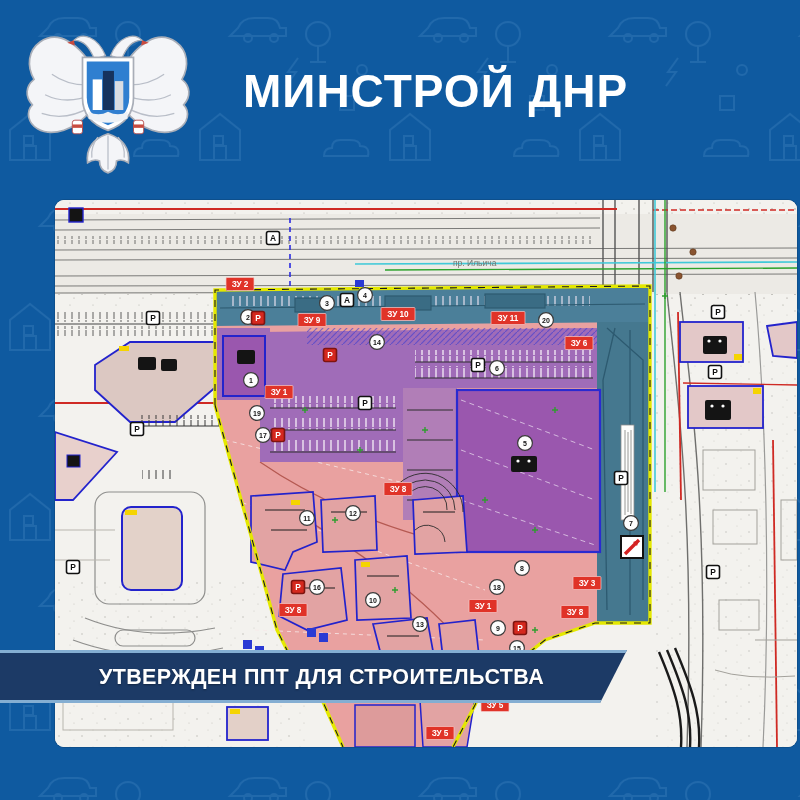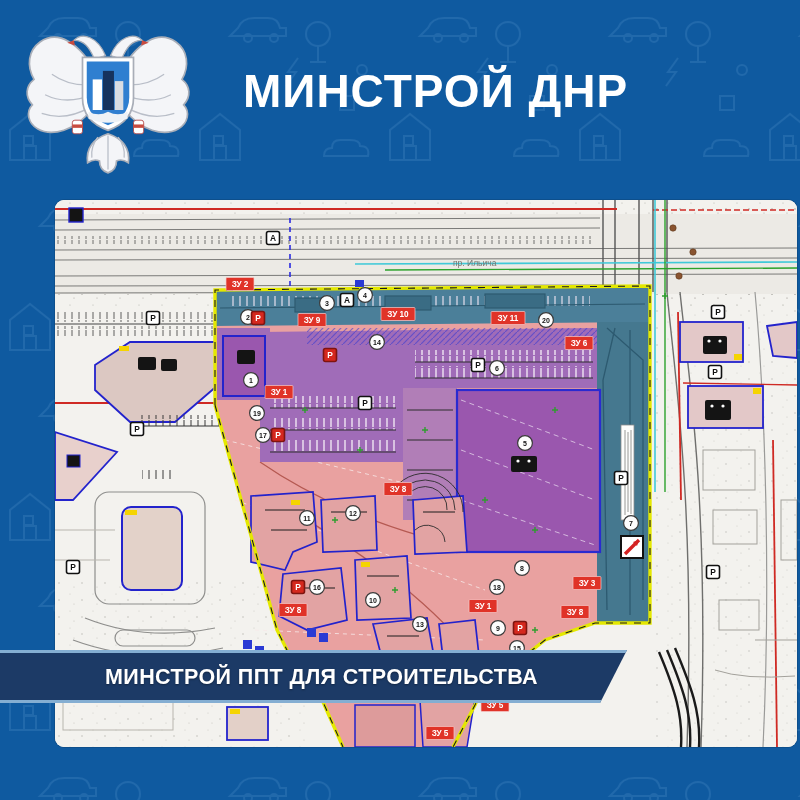--- a/index.html
+++ b/index.html
@@ -565,15 +565,15 @@
           <text x="292" y="103" text-anchor="middle" font-size="8.4" font-weight="bold" fill="#111">А</text>
         </g>
       </g>
 </svg>
 </div>
 
 <div class="banner">
   <div class="edge top"></div>
   <div class="edge bottom"></div>
   <div class="lines">
-    <div>МИНСТРОЙ ППТ ДЛЯ СТРОИТЕЛЬСТВА</div>
+    <div>УТВЕРЖДЕН ППТ ДЛЯ СТРОИТЕЛЬСТВА</div>
   </div>
 </div>
 
 </body></html>

